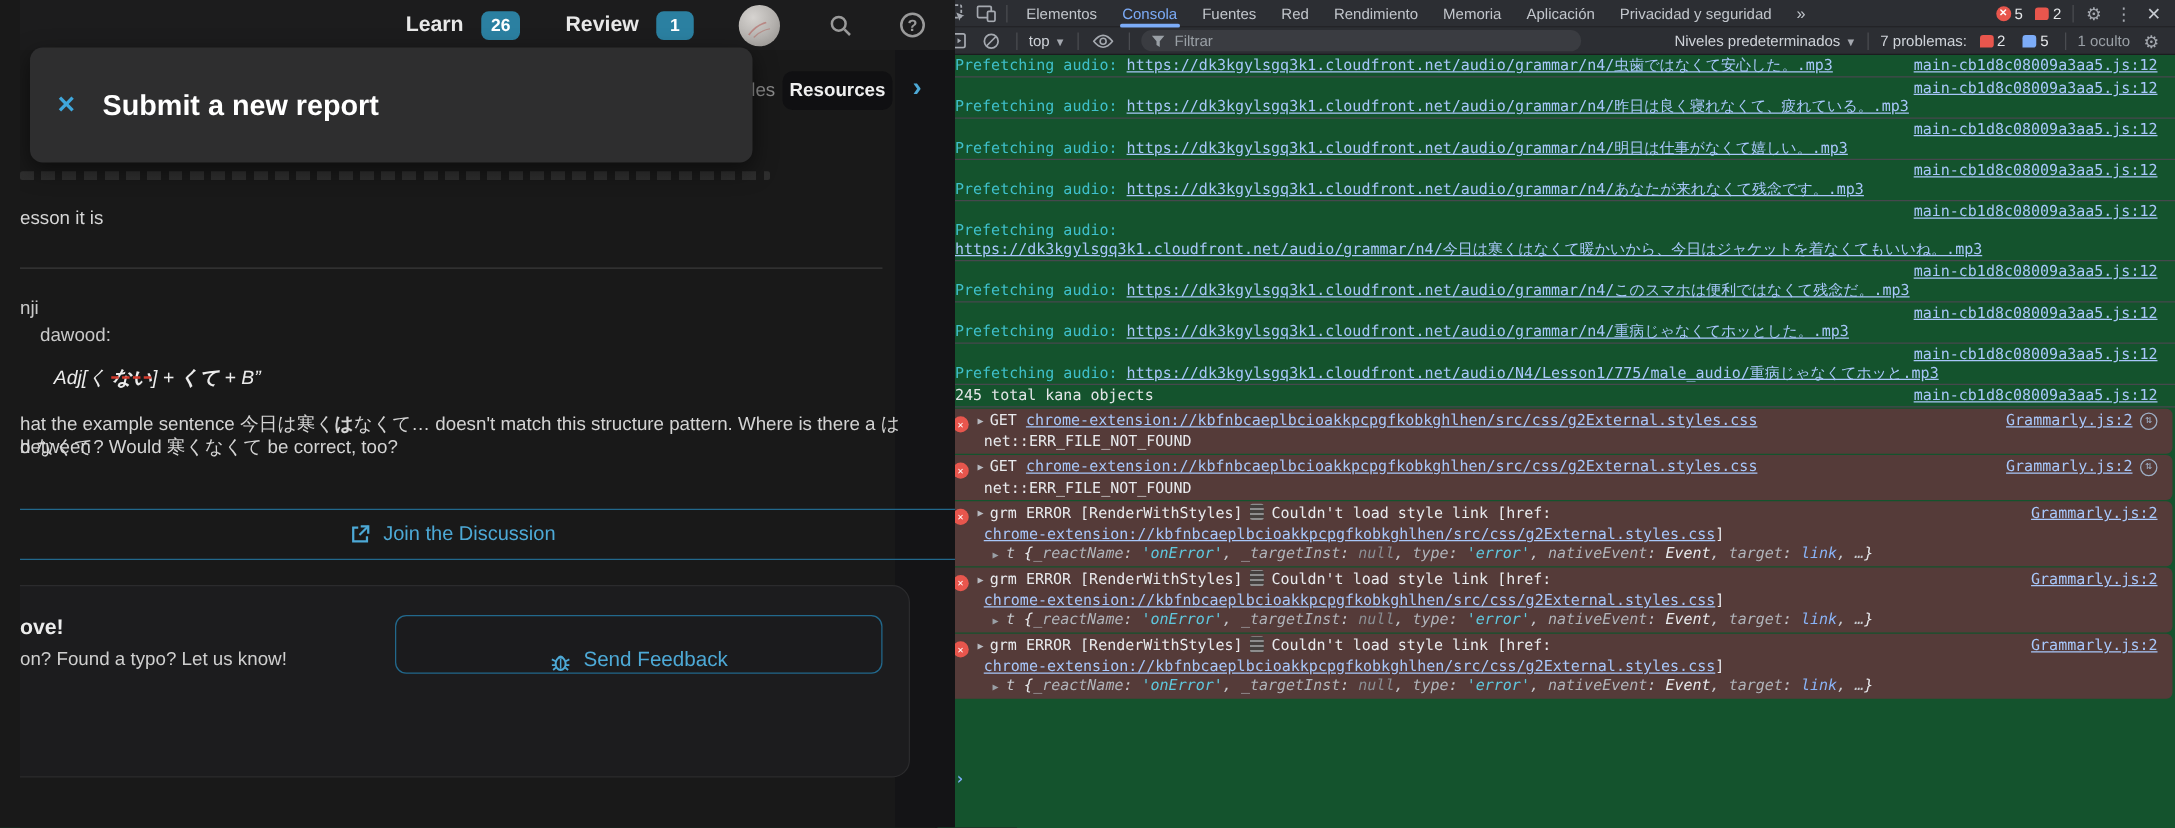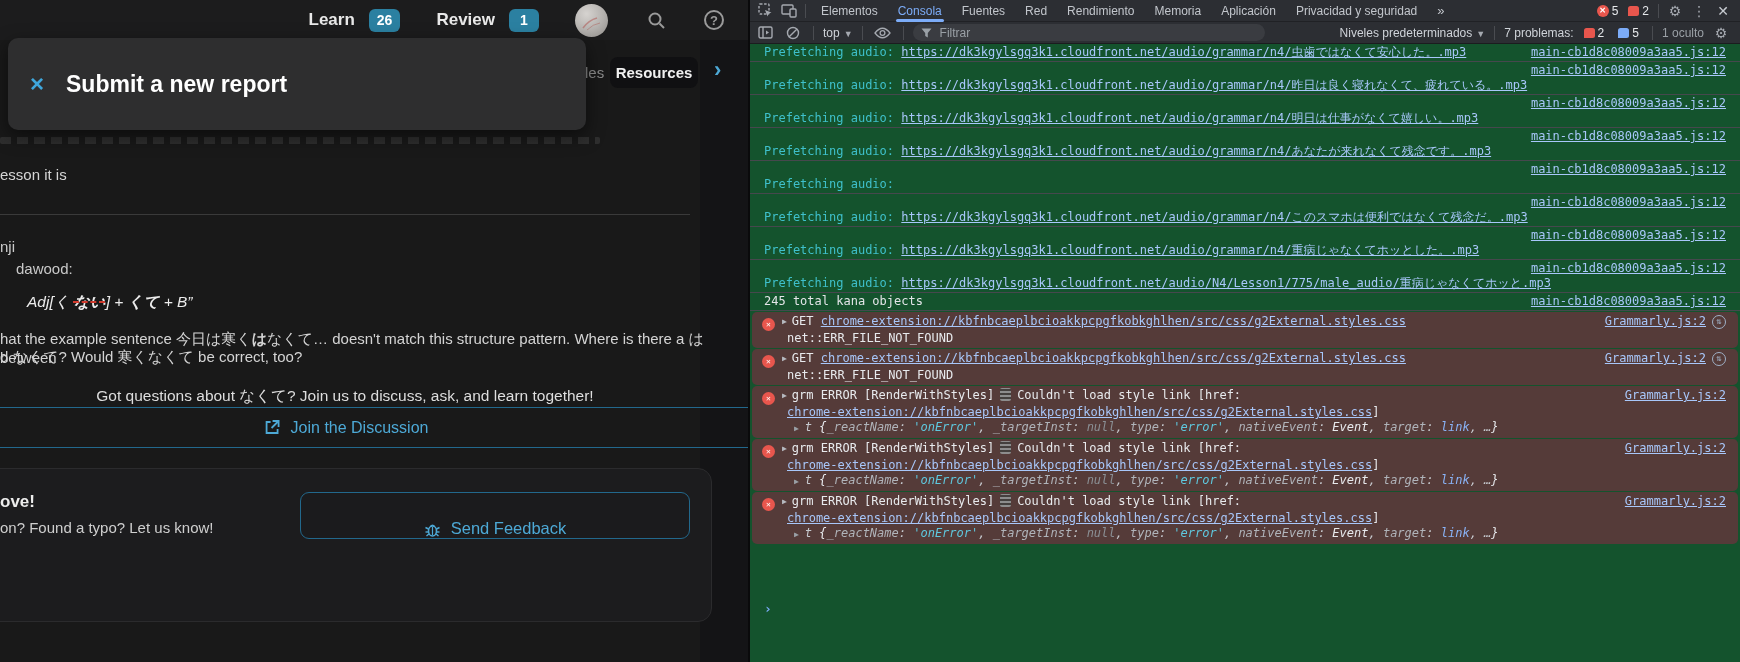--- a/index.html
+++ b/index.html
@@ -1,21 +1,21 @@
 <!DOCTYPE html>
 <html><head>
 <meta charset="utf-8">
 <style>
   html,body{margin:0;padding:0;width:1740px;height:662px;overflow:hidden;background:#191919;
     font-family:"Liberation Sans",sans-serif;-webkit-font-smoothing:antialiased;}
   *{box-sizing:border-box;}
   a{text-decoration:none;cursor:pointer;}
 
   
-  .site{position:absolute;left:0;top:0;width:748px;height:662px;background:#191919;overflow:hidden;}
+  .site{position:absolute;left:16px;top:0;width:748px;height:662px;background:#191919;overflow:hidden;}
   .site-margin-strip{position:absolute;left:700px;top:0;width:48px;height:662px;background:#141416;z-index:1;}
   .site-header{position:absolute;left:0;top:0;width:748px;height:40px;background:#1c1c1d;z-index:3;
     display:flex;align-items:center;justify-content:flex-end;padding-right:24px;gap:14px;}
   .hdr-label{color:#e8e8e8;font-weight:bold;font-size:17px;}
   .hdr-badge{min-width:30px;height:23px;padding:0 8px;border-radius:6px;background:#2b80a1;color:#fff;
     font-weight:bold;font-size:14px;display:flex;align-items:center;justify-content:center;}
   .hdr-gap{width:8px;}
   .avatar{width:33px;height:33px;border-radius:50%;background:radial-gradient(circle at 35% 30%,#d6d3d0 0%,#b3b0ad 55%,#8f8c89 100%);position:relative;overflow:hidden;}
   .avatar svg{position:absolute;left:0;top:0;}
   .icon-btn{width:24px;height:24px;display:flex;align-items:center;justify-content:center;color:#9a9a9a;}
@@ -171,21 +171,20 @@
   <span class="thread-line t-lesson">esson it is</span>
   <div class="t-divider"></div>
   <span class="thread-line t-user">nji</span>
   <span class="thread-line t-mention">dawood:</span>
 
   <span class="thread-line t-formula"><span>Adj[く </span><span class="strike">ない</span><span>] + </span><span class="fbold">くて</span><span> + B”</span></span>
 
   <span class="thread-line t-q1"><span>hat the example sentence 今日は寒く</span><b>は</b><span>なくて… doesn't match this structure pattern. Where is there a は between</span></span>
   <span class="thread-line t-q2">d なくて? Would 寒くなくて be correct, too?</span>
 
-  <div class="discussion-prompt">Got questions about なくて? Join us to discuss, ask, and learn together!</div>
 
   <div class="join-btn">
     <span class="center-fix">
       <span>
         <svg width="17" height="17" viewBox="0 0 17 17">
             <path d="M7 3 H3 V14 H14 V10" stroke="#4da9d6" stroke-width="1.8" fill="none"></path>
             <path d="M9 2 H15 V8" stroke="#4da9d6" stroke-width="1.8" fill="none"></path>
             <line x1="15" y1="2" x2="8" y2="9" stroke="#4da9d6" stroke-width="1.8"></line>
           </svg>
       </span>
@@ -321,20 +320,21 @@
           <div class="srcline"><a class="srclink">main-cb1d8c08009a3aa5.js:12</a></div>
           <div><span class="cyan">Prefetching audio: </span><a class="url">https://dk3kgylsgq3k1.cloudfront.net/audio/grammar/n4/明日は仕事がなくて嬉しい。.mp3</a></div>
         </div>
         <div class="c-entry log">
           <div class="srcline"><a class="srclink">main-cb1d8c08009a3aa5.js:12</a></div>
           <div><span class="cyan">Prefetching audio: </span><a class="url">https://dk3kgylsgq3k1.cloudfront.net/audio/grammar/n4/あなたが来れなくて残念です。.mp3</a></div>
         </div>
         <div class="c-entry log">
           <div class="srcline"><a class="srclink">main-cb1d8c08009a3aa5.js:12</a></div>
           <div class="cyan">Prefetching audio:</div>
+          <div><a class="url">https://dk3kgylsgq3k1.cloudfront.net/audio/grammar/n4/今日は寒くはなくて暖かいから、今日はジャケットを着なくてもいいね。.mp3</a></div>
         </div>
         <div class="c-entry log">
           <div class="srcline"><a class="srclink">main-cb1d8c08009a3aa5.js:12</a></div>
           <div><span class="cyan">Prefetching audio: </span><a class="url">https://dk3kgylsgq3k1.cloudfront.net/audio/grammar/n4/このスマホは便利ではなくて残念だ。.mp3</a></div>
         </div>
         <div class="c-entry log">
           <div class="srcline"><a class="srclink">main-cb1d8c08009a3aa5.js:12</a></div>
           <div><span class="cyan">Prefetching audio: </span><a class="url">https://dk3kgylsgq3k1.cloudfront.net/audio/grammar/n4/重病じゃなくてホッとした。.mp3</a></div>
         </div>
         <div class="c-entry log">

